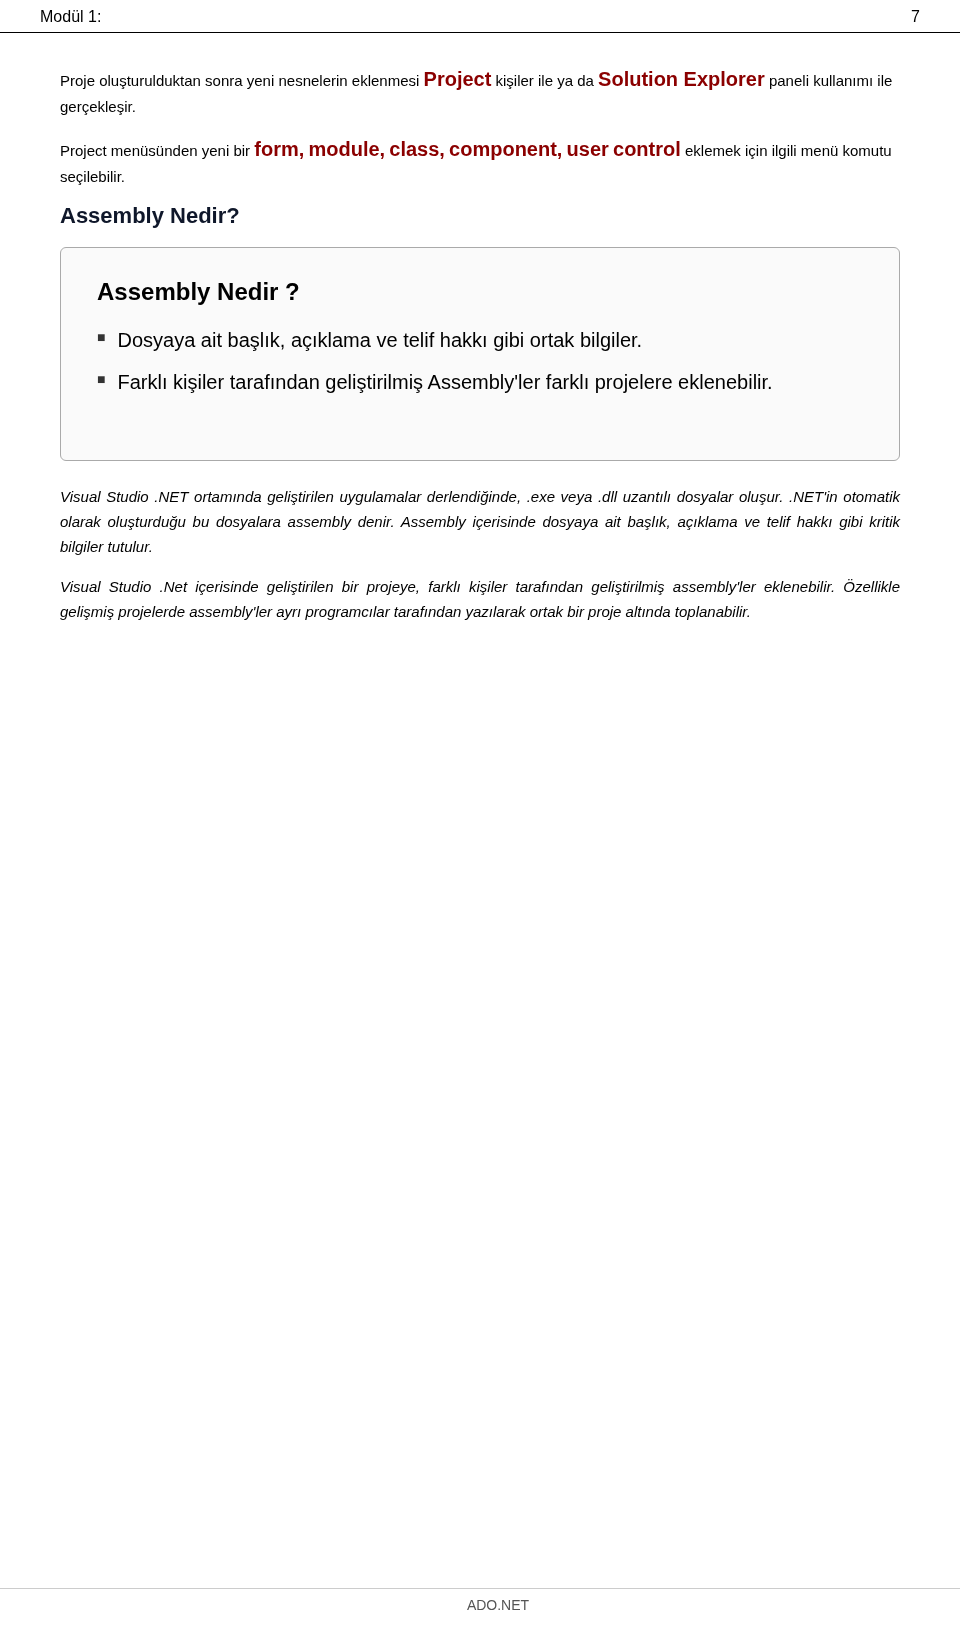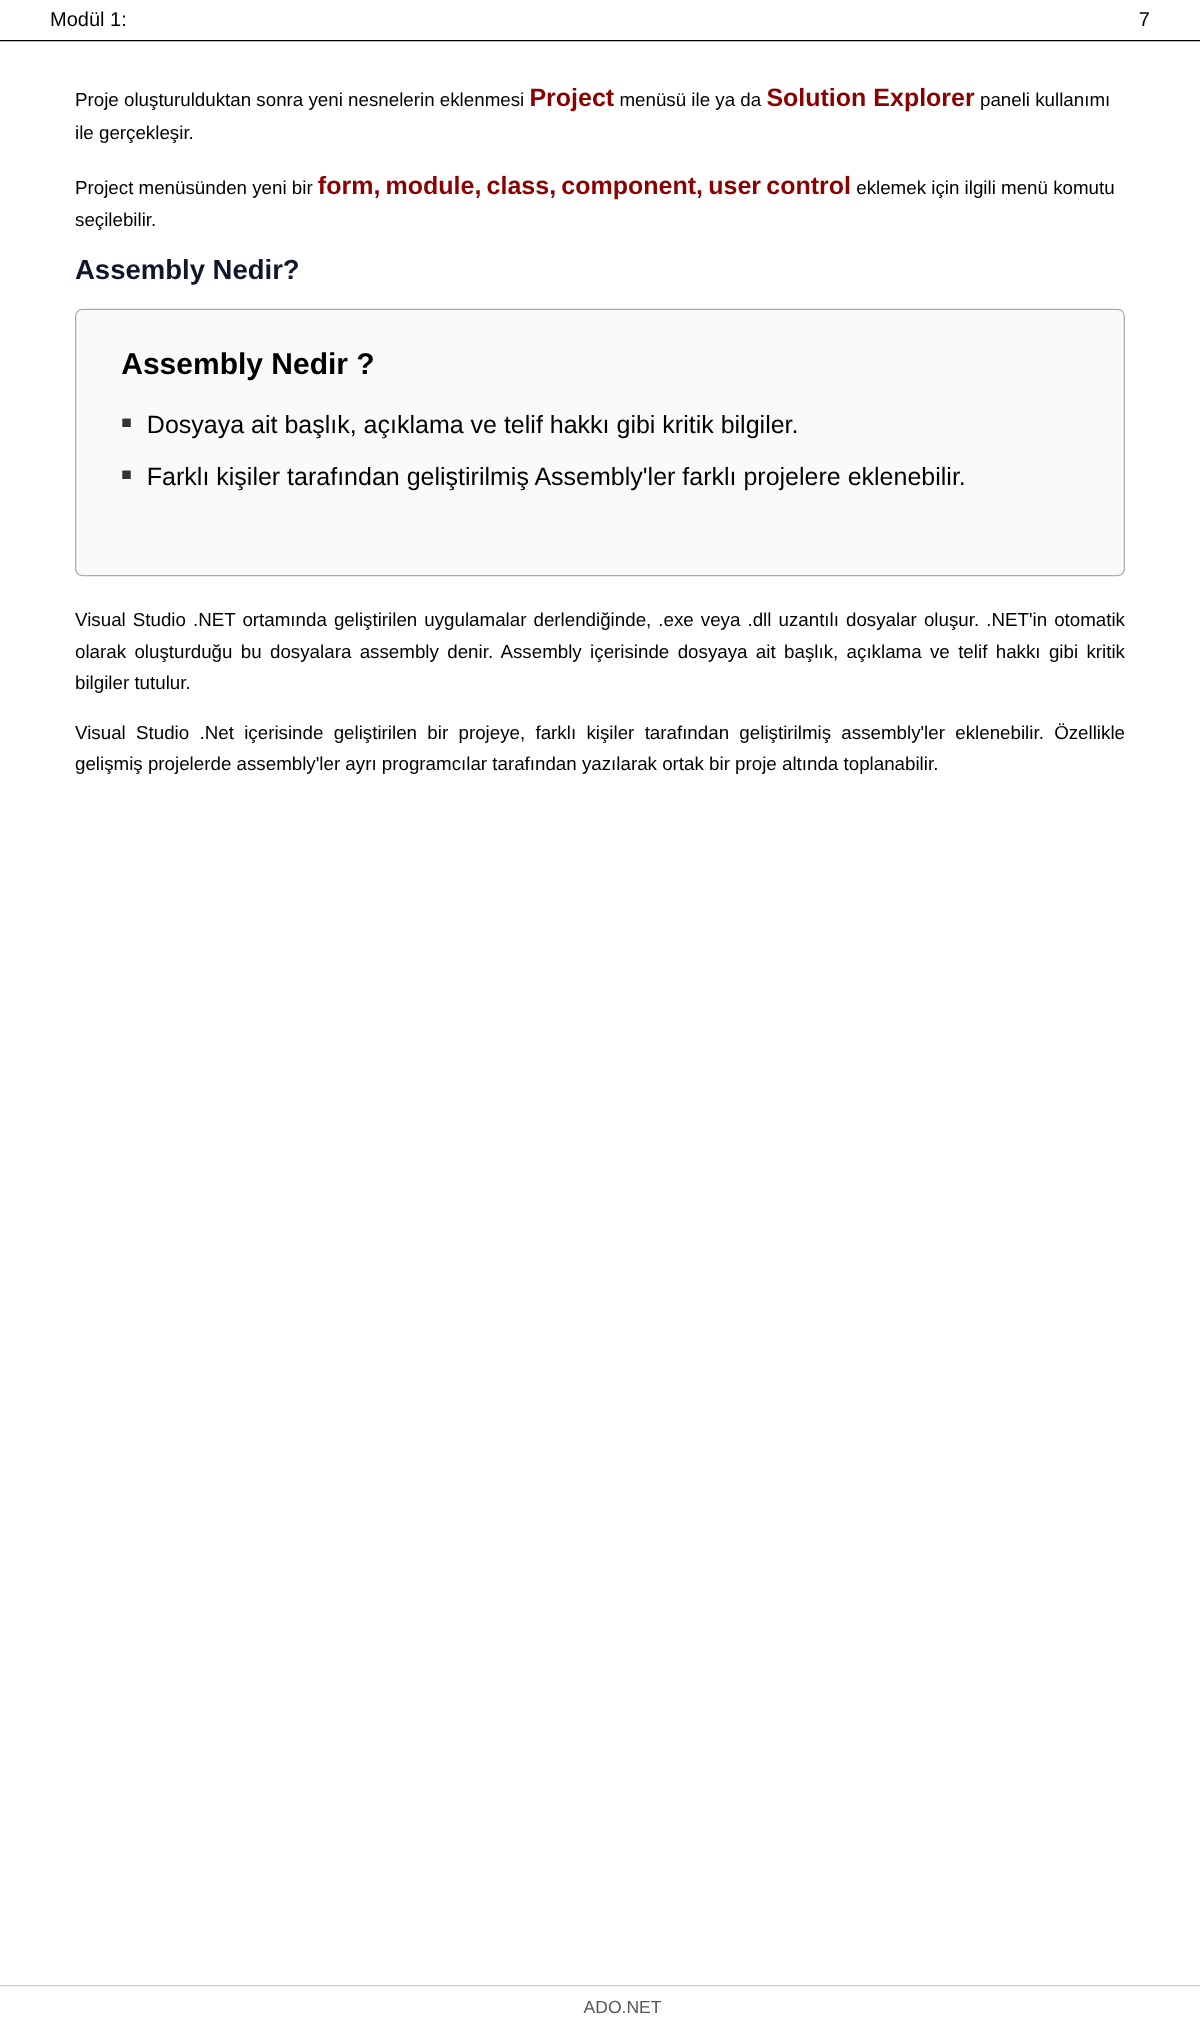--- a/index.html
+++ b/index.html
@@ -119,20 +119,21 @@
       line-height: 1.4;
       color: #000;
     }
 
     
     .body-para {
       font-size: 15px;
       line-height: 1.65;
       margin-bottom: 16px;
       text-align: justify;
+      font-style: italic;
     }
 
     
     .footer {
       position: absolute;
       bottom: 16px;
       left: 0;
       right: 0;
       text-align: center;
       font-size: 14px;
@@ -148,36 +149,36 @@
 <div class="page-container">
 
   <div class="header">
     <span class="header-title">Modül 1:</span>
     <span class="header-page-num">7</span>
   </div>
 
   <div class="main-content">
 
     <p class="intro-para">
-      <span>Proje oluşturulduktan sonra yeni nesnelerin eklenmesi </span><span class="code-inline">Project</span><span> menüsü ile ya da </span><span class="code-inline">Solution Explorer</span><span> paneli kullanımı ile gerçekleşir.</span>
+      <span>Proje oluşturulduktan sonra yeni nesnelerin eklenmesi </span><span class="code-inline">Project</span><span> kişiler ile ya da </span><span class="code-inline">Solution Explorer</span><span> paneli kullanımı ile gerçekleşir.</span>
     </p>
 
     <p class="second-para">
       <span>Project menüsünden yeni bir </span><span class="code-inline">form,</span> <span class="code-inline">module,</span> <span class="code-inline">class,</span> <span class="code-inline">component,</span> <span class="code-inline">user</span> <span class="code-inline">control</span><span> eklemek için ilgili menü komutu seçilebilir.</span>
     </p>
 
 
     <h2 class="section-heading">Assembly Nedir?</h2>
 
     <div class="slide-box">
       <div class="slide-title">Assembly Nedir ?</div>
 
       <div class="slide-bullet">
         <span class="slide-bullet-icon">■</span>
-        <span class="slide-bullet-text">Dosyaya ait başlık, açıklama ve telif hakkı gibi kritik bilgiler.</span>
+        <span class="slide-bullet-text">Dosyaya ait başlık, açıklama ve telif hakkı gibi ortak bilgiler.</span>
       </div>
 
       <div class="slide-bullet">
         <span class="slide-bullet-icon">■</span>
         <span class="slide-bullet-text">Farklı kişiler tarafından geliştirilmiş Assembly'ler farklı projelere eklenebilir.</span>
       </div>
     </div>
 
     <p class="body-para">Visual Studio .NET ortamında geliştirilen uygulamalar derlendiğinde, .exe veya .dll uzantılı  dosyalar oluşur. .NET'in otomatik olarak oluşturduğu bu dosyalara assembly denir. Assembly içerisinde dosyaya ait başlık, açıklama ve telif hakkı gibi kritik bilgiler tutulur.</p>
 

